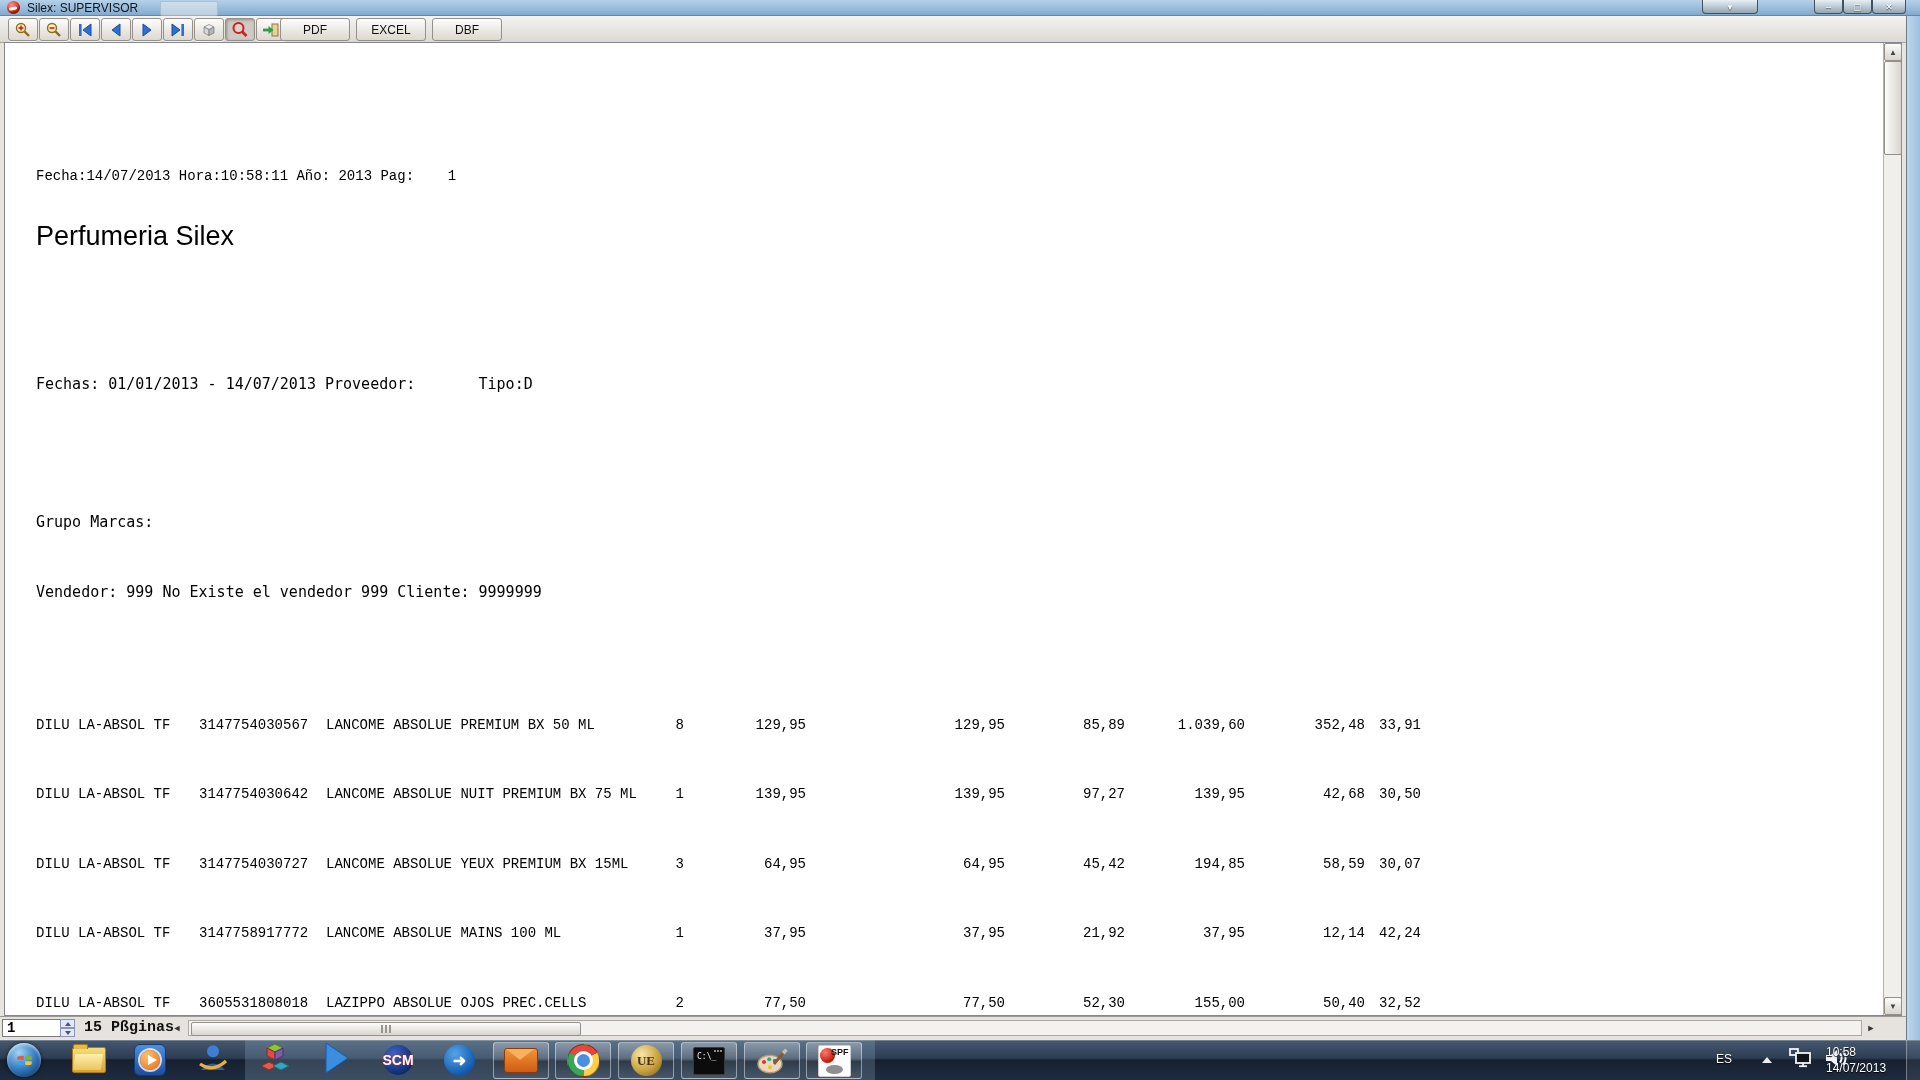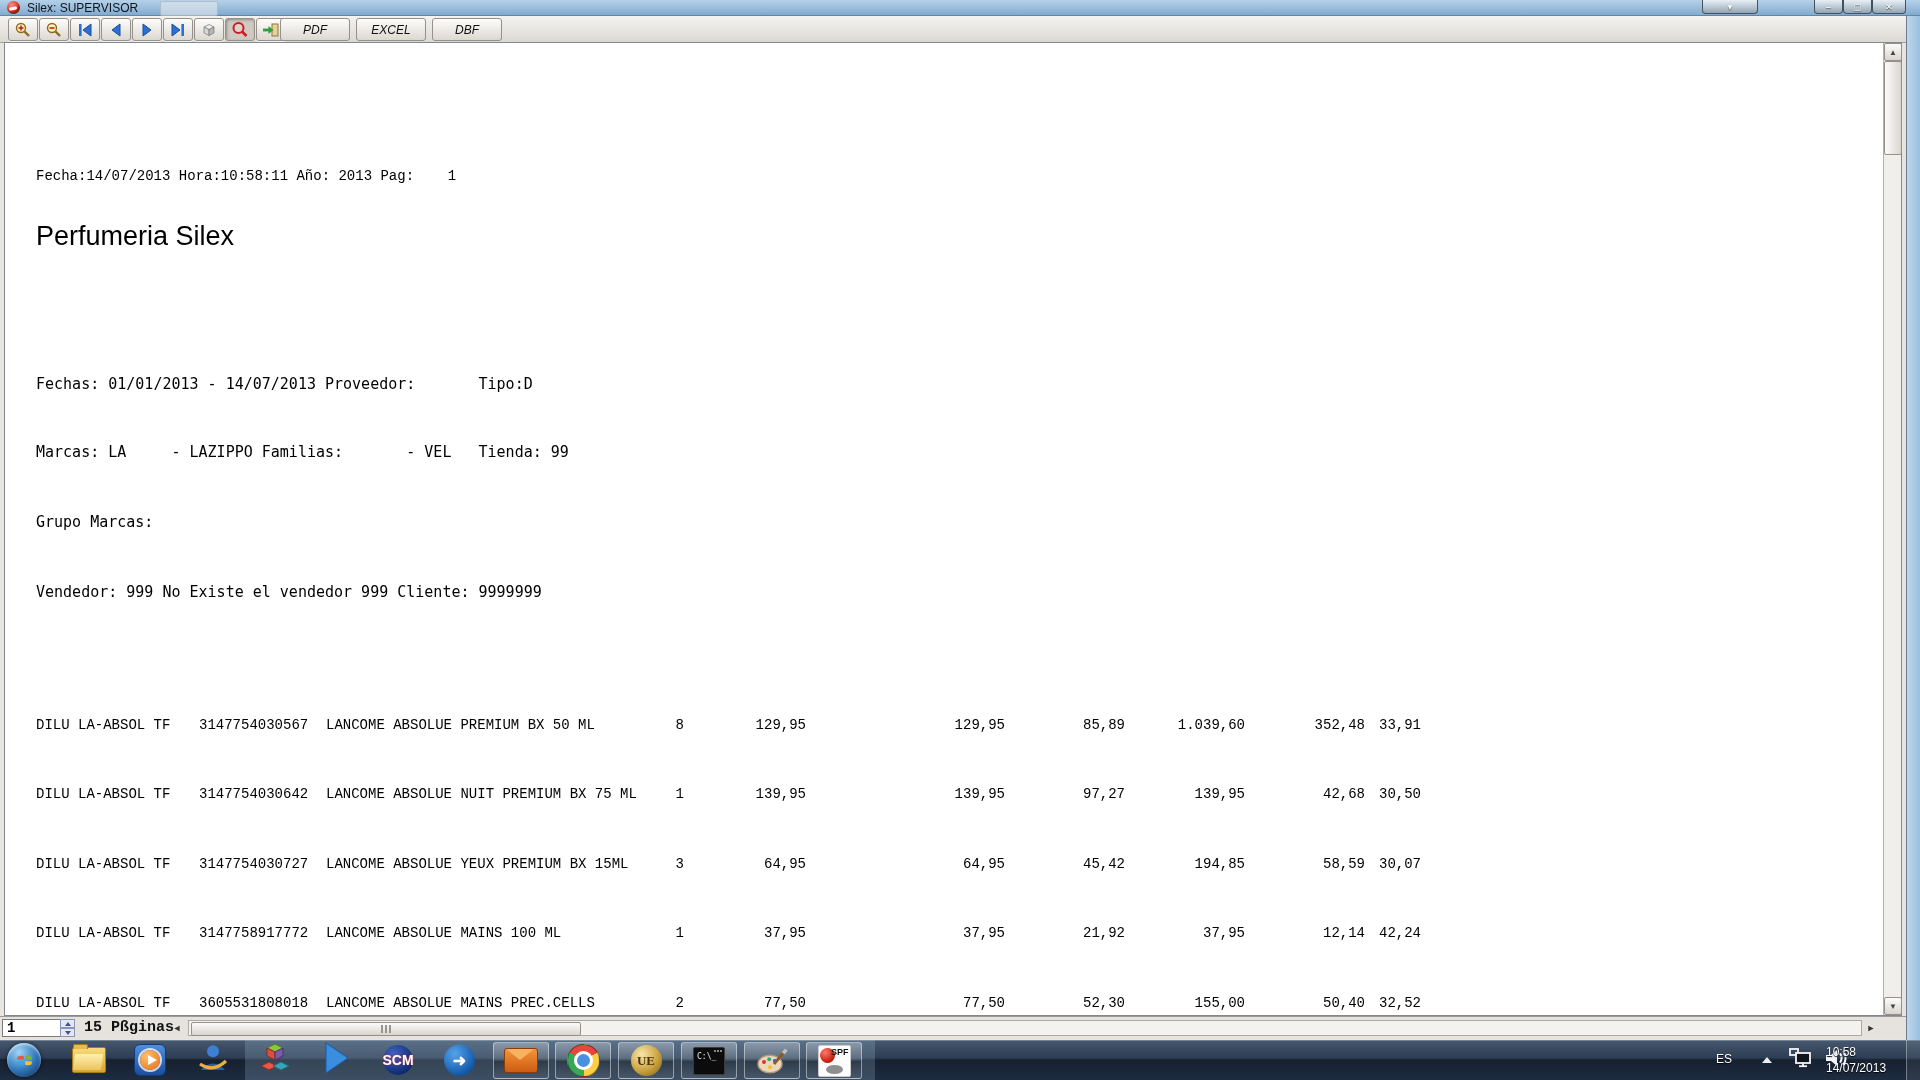--- a/index.html
+++ b/index.html
@@ -19,21 +19,21 @@
       font-size:9px;color:#fff;text-shadow:0 1px 1px #3a4a57;}
   
   .window{position:absolute;left:0;top:16px;width:1906px;height:1024px;background:#e8e5e0;border-right:1px solid #6e7b88;}
   .toolbar{position:absolute;left:0;top:0;width:100%;height:26px;
            background:linear-gradient(#f4f3f0,#dcd9d3);border-bottom:1px solid #a9a59e;}
   .tbtn{position:absolute;top:2px;width:28px;height:21px;border:1px solid #95918a;border-radius:3px;
         background:linear-gradient(#fefdfc,#dcd8d1);display:flex;align-items:center;justify-content:center;box-shadow:0 1px 0 rgba(255,255,255,.7);}
   .tbtn.pressed{background:#cfcbc4;box-shadow:inset 1px 1px 3px rgba(0,0,0,.3);}
   .xbtn{position:absolute;top:2px;width:68px;height:21px;border:1px solid #95918a;border-radius:3px;
         background:linear-gradient(#fefdfc,#dcd8d1);display:flex;align-items:center;justify-content:center;
-        font-size:12px;color:#111;font-family:"Liberation Sans",sans-serif;font-style:italic;}
+        font-size:12px;color:#111;font-family:"Liberation Sans",sans-serif;}
   
   .report-wrap{position:absolute;left:4px;top:26px;width:1898px;height:974px;background:#fff;
                border:1px solid #828790;box-sizing:border-box;}
   .rline{position:absolute;white-space:pre;color:#000;font-family:"DejaVu Sans Mono","Liberation Mono",monospace;}
   .meta{font-size:14px;font-family:"Liberation Mono",monospace;}
   .rtitle{font-family:"Liberation Sans",sans-serif;font-size:27px;color:#000;white-space:pre;}
   .filt{font-size:15px;}
   .trow{position:absolute;left:0;width:100%;height:18px;font-family:"DejaVu Sans Mono","Liberation Mono",monospace;font-size:14px;color:#000;}
   .trow span{position:absolute;white-space:pre;font-family:Liberation Mono, monospace;}
   .c1{left:31px;width:150px}.c2{left:194px;width:130px}.c3{left:321px;width:340px}
@@ -198,21 +198,20 @@
       </div>
       <div class="xbtn" style="left:432px">
         <span>DBF</span>
       </div>
     </div>
 
     <div class="report-wrap">
       <div class="rline meta" style="left:31px;top:125px">Fecha:14/07/2013 Hora:10:58:11 Año: 2013 Pag:    1</div>
       <div class="rtitle" style="position:absolute;left:31px;top:178px">Perfumeria Silex</div>
       <div class="rline filt" style="left:31px;top:332px">Fechas: 01/01/2013 - 14/07/2013 Proveedor:       Tipo:D</div>
-      <div class="rline filt" style="left:31px;top:400px">Marcas: LA     - LAZIPPO Familias:       - VEL   Tienda: 99</div>
       <div class="rline filt" style="left:31px;top:470px">Grupo Marcas:</div>
       <div class="rline filt" style="left:31px;top:540px">Vendedor: 999 No Existe el vendedor 999 Cliente: 9999999</div>
 
       <div class="trow" style="top:674px">
         <span class="c1">DILU LA-ABSOL TF</span>
         <span class="c2">3147754030567</span>
         <span class="c3">LANCOME ABSOLUE PREMIUM BX 50 ML</span>
         <span class="c4">8</span>
         <span class="c5">129,95</span>
         <span class="c6">129,95</span>
@@ -253,21 +252,21 @@
         <span class="c5">37,95</span>
         <span class="c6">37,95</span>
         <span class="c7">21,92</span>
         <span class="c8">37,95</span>
         <span class="c9">12,14</span>
         <span class="c10">42,24</span>
       </div>
       <div class="trow" style="top:952px">
         <span class="c1">DILU LA-ABSOL TF</span>
         <span class="c2">3605531808018</span>
-        <span class="c3">LANCOME ABSOLUE MAINS PREC.CELLS</span>
+        <span class="c3">LAZIPPO ABSOLUE OJOS PREC.CELLS</span>
         <span class="c4">2</span>
         <span class="c5">77,50</span>
         <span class="c6">77,50</span>
         <span class="c7">52,30</span>
         <span class="c8">155,00</span>
         <span class="c9">50,40</span>
         <span class="c10">32,52</span>
       </div>
 
       <div class="vscroll">

